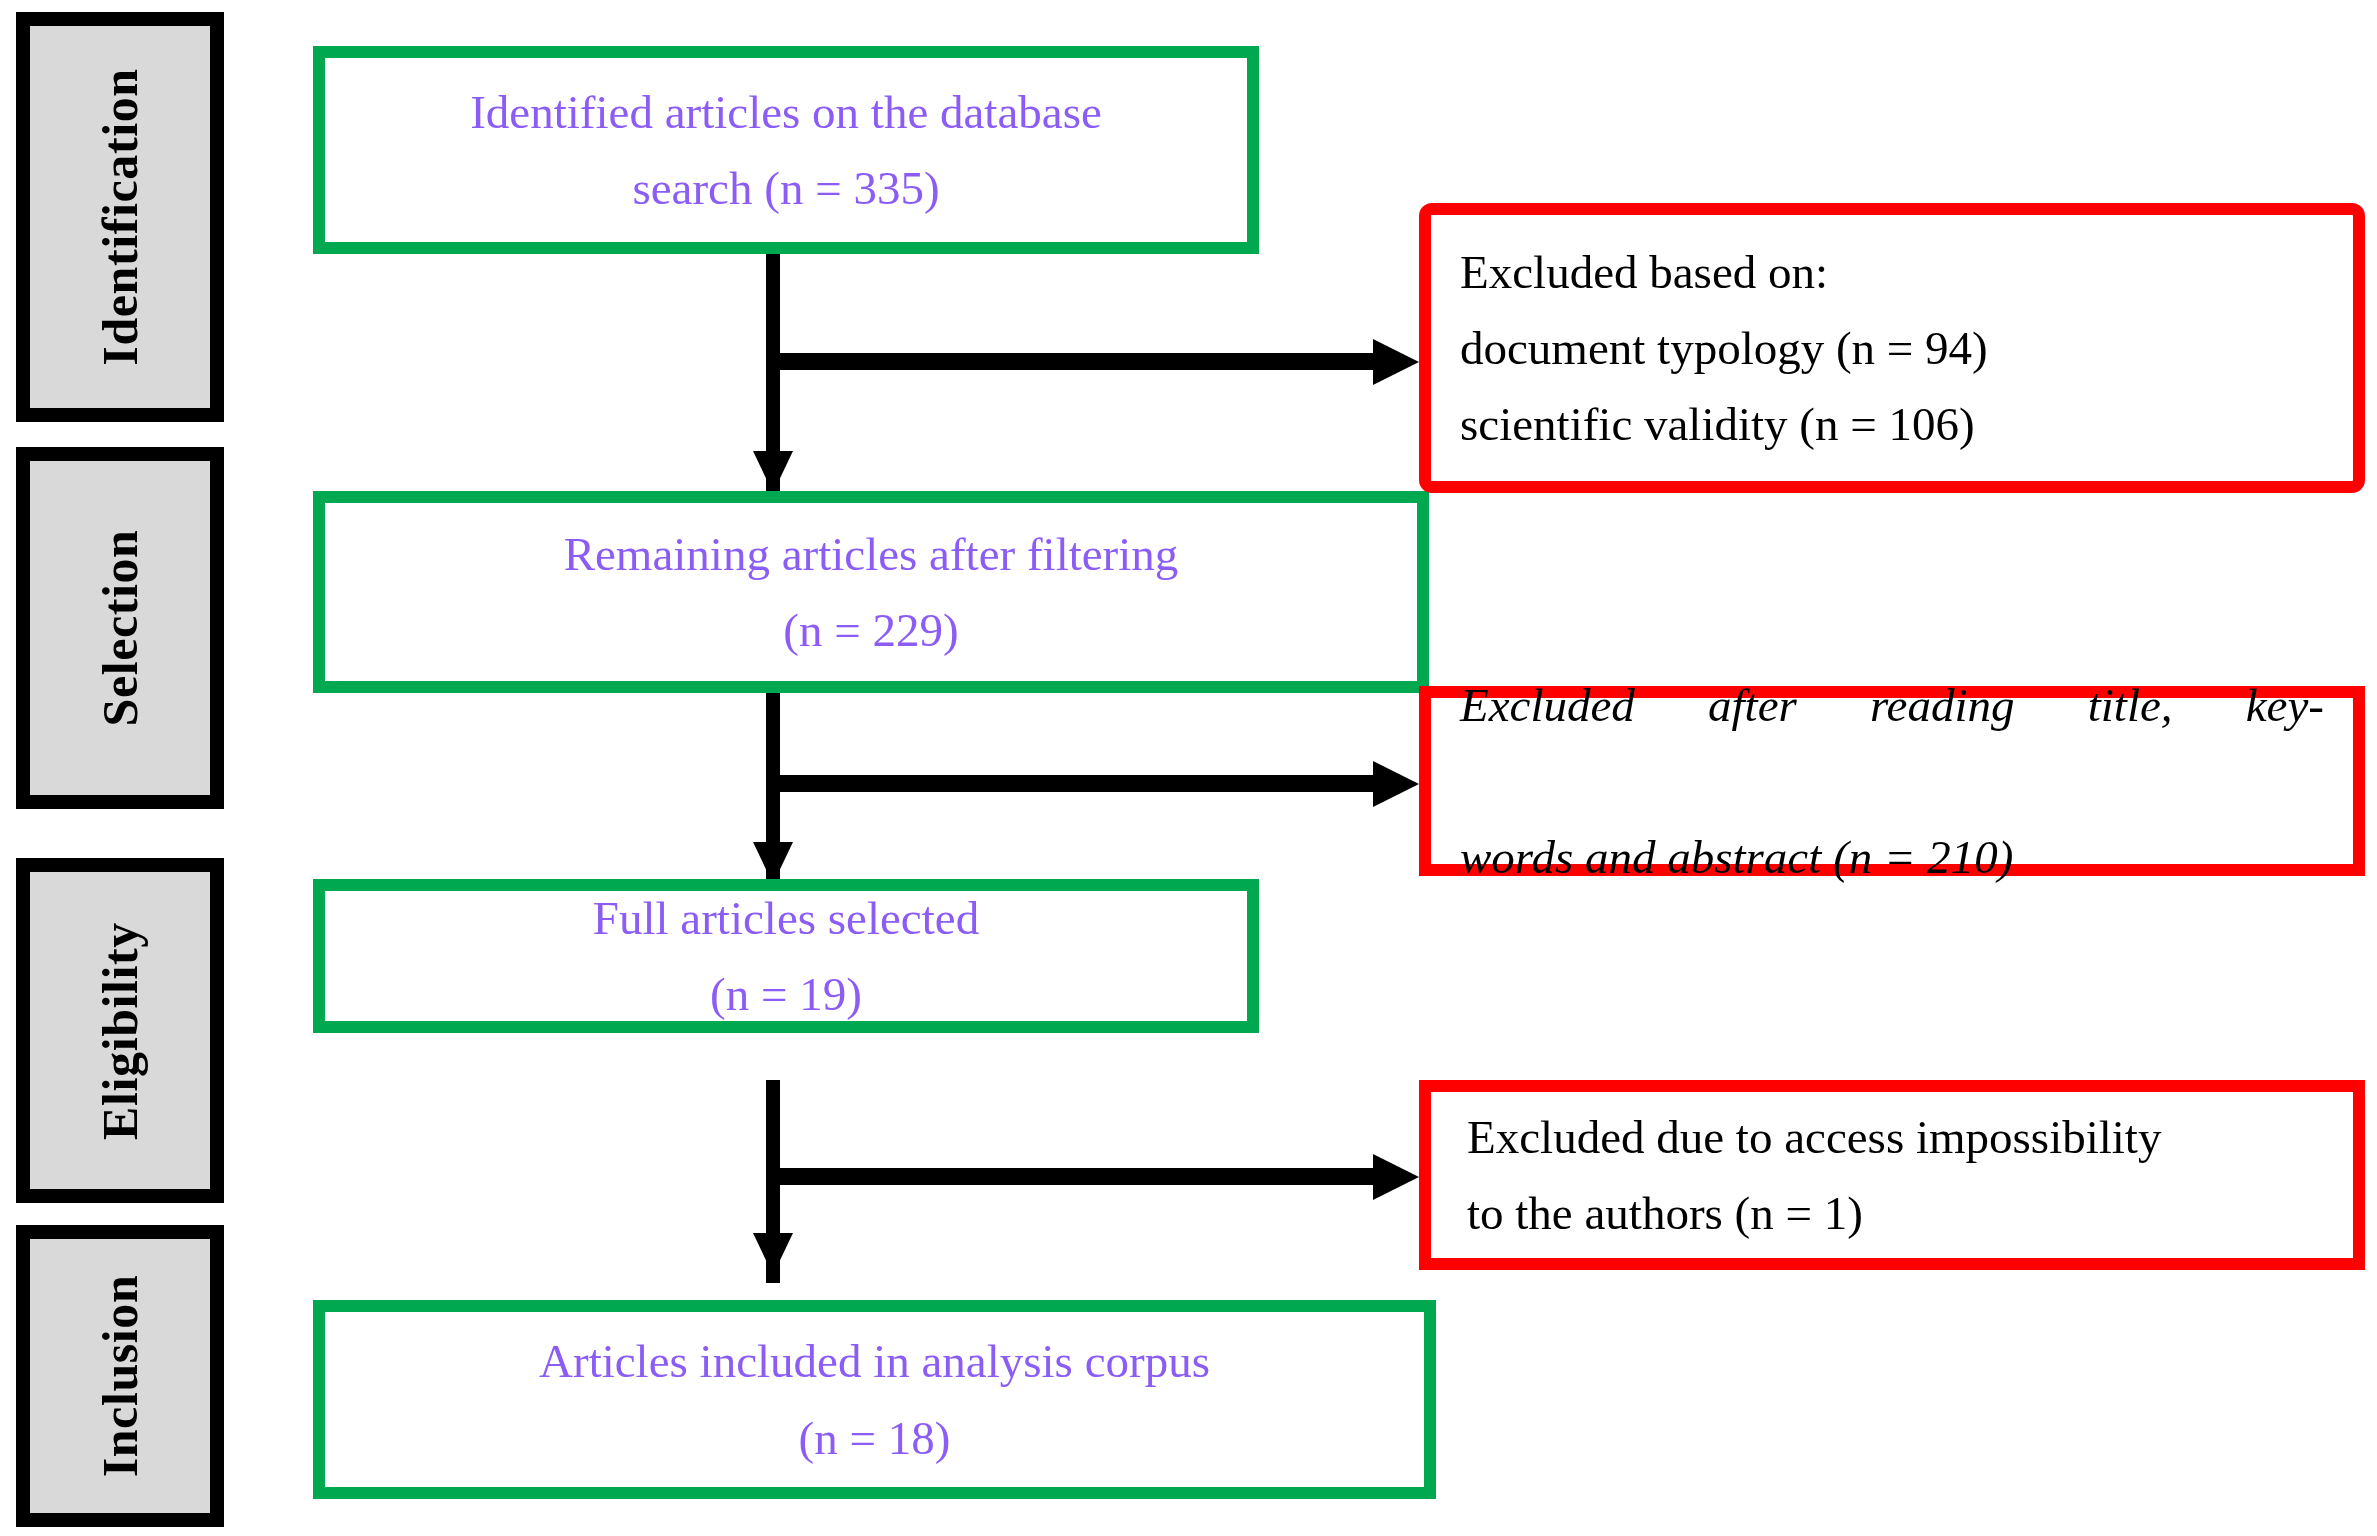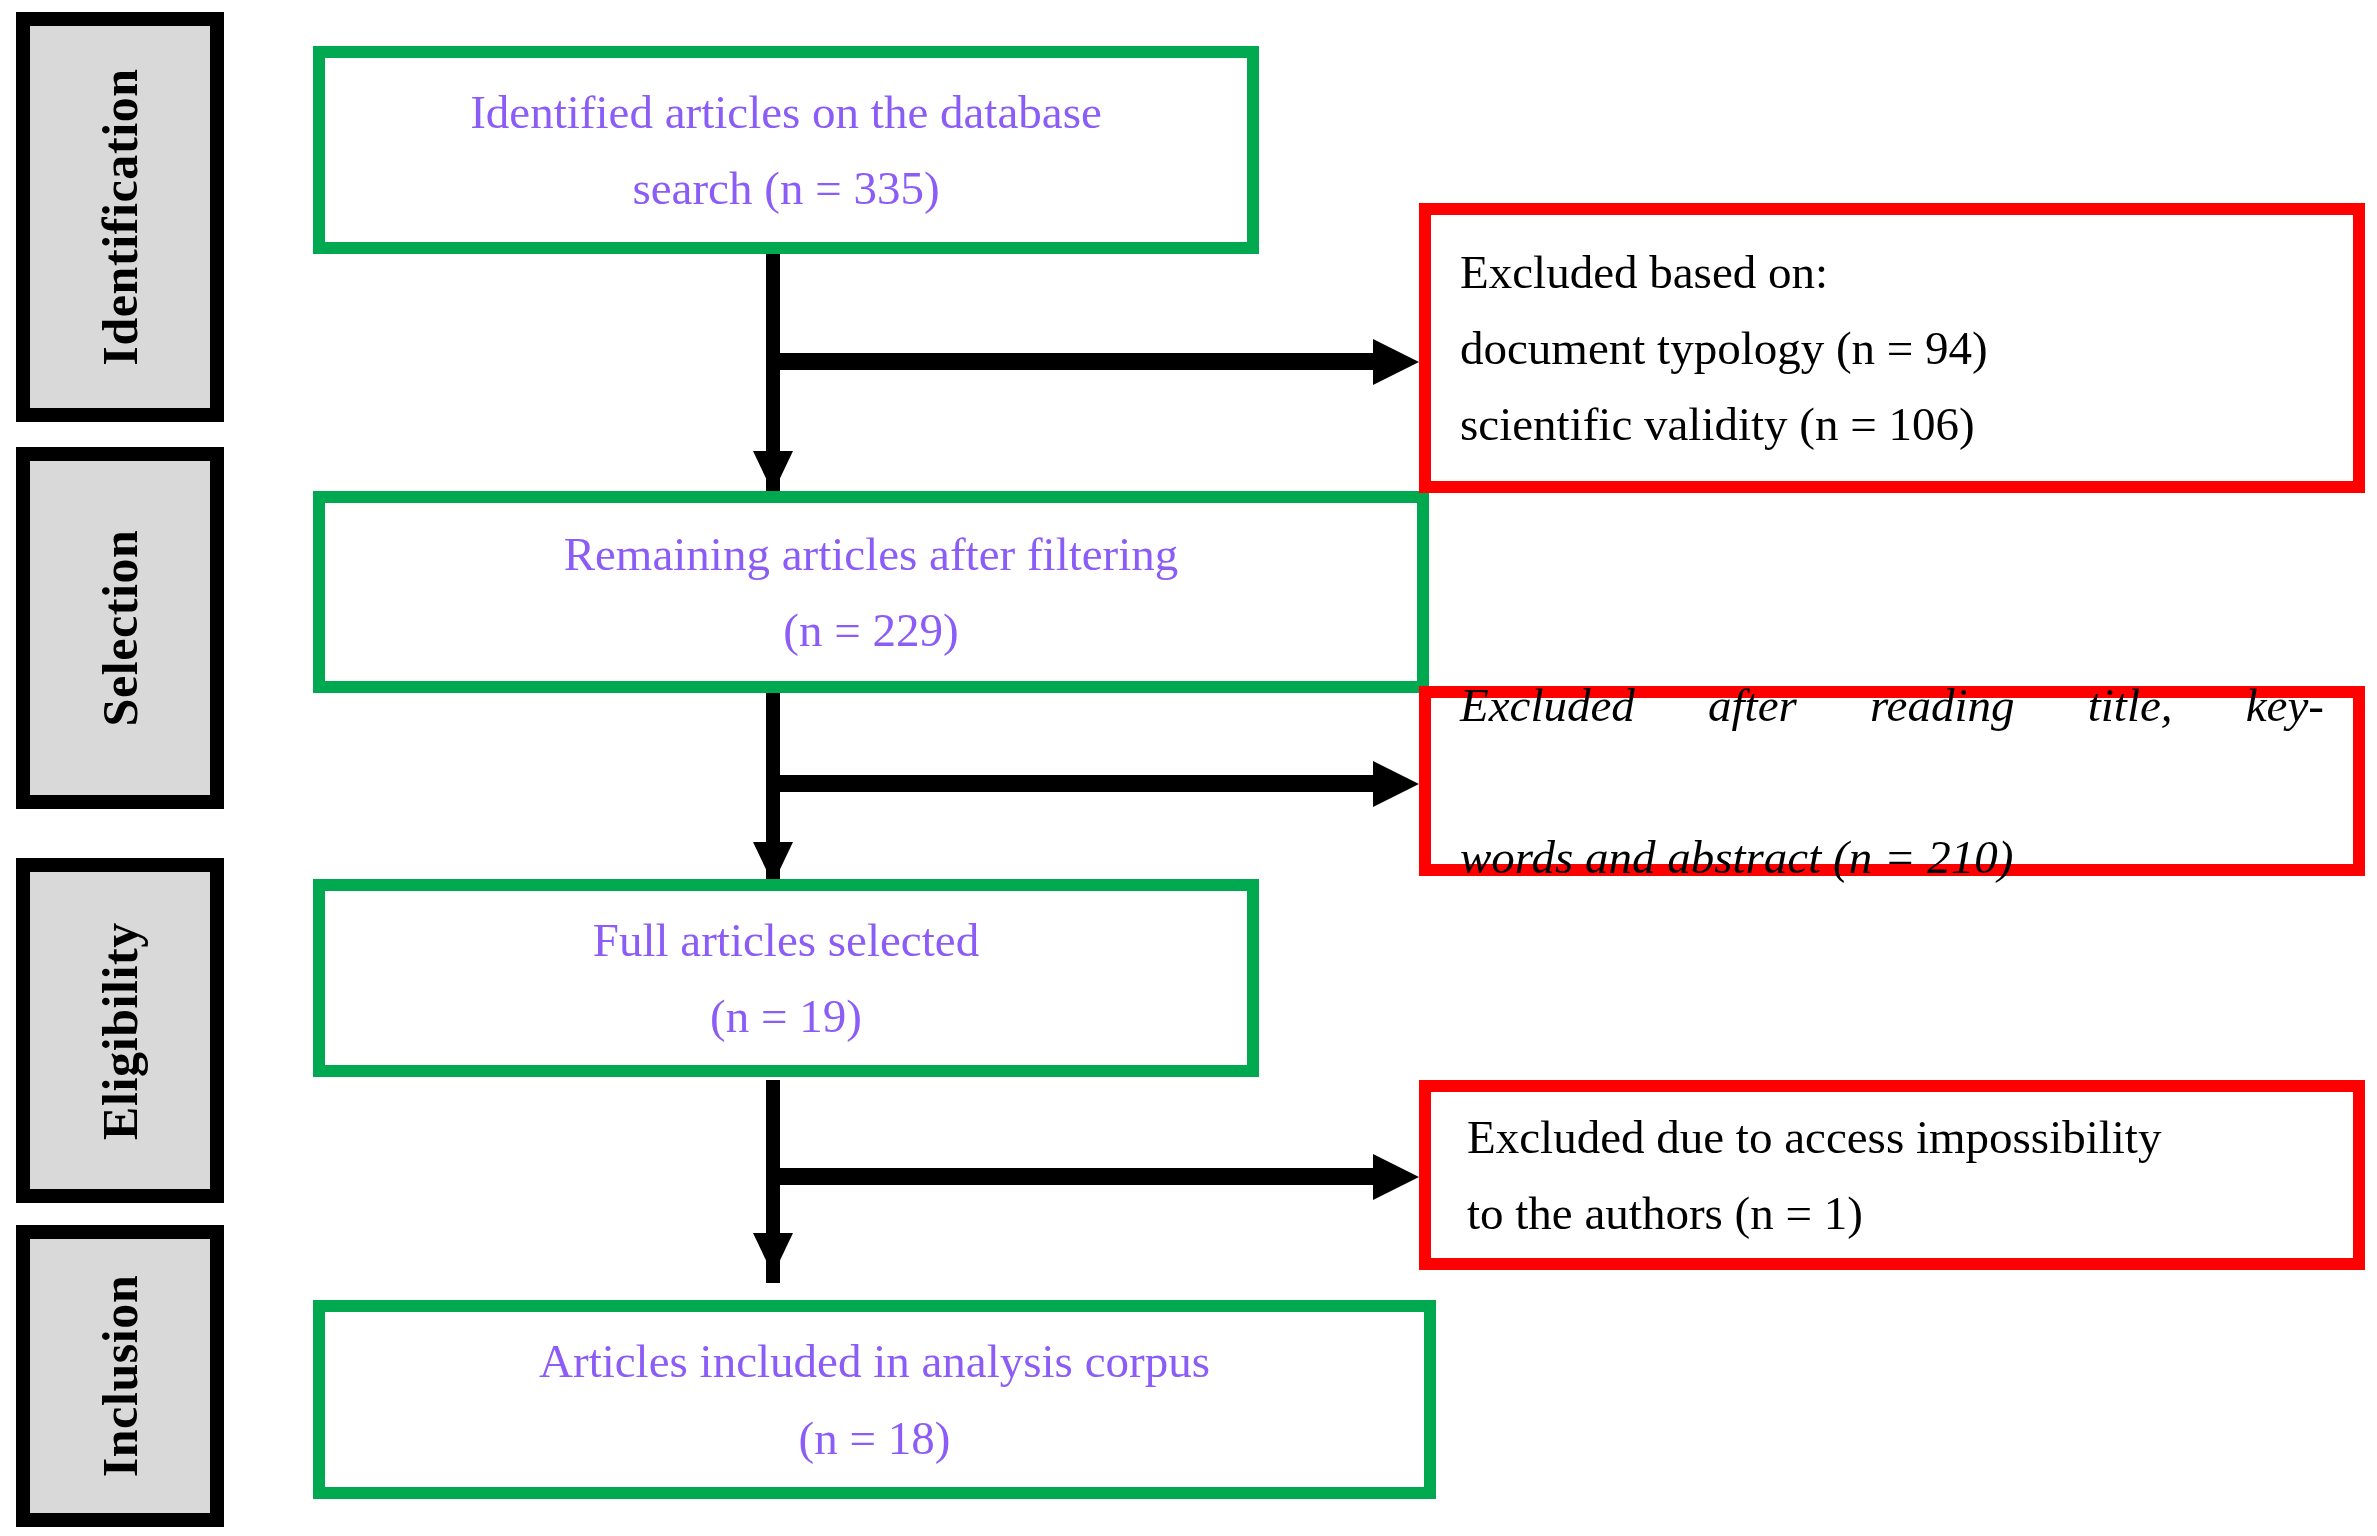--- a/index.html
+++ b/index.html
@@ -152,31 +152,31 @@
   <div class="flow-box" style="left:313px; top:46px; width:946px; height:208px;">
     <span class="line">Identified articles on the database</span>
     <span class="line">search (n = 335)</span>
   </div>
 
   <div class="flow-box" style="left:313px; top:491px; width:1116px; height:202px;">
     <span class="line">Remaining articles after filtering</span>
     <span class="line">(n = 229)</span>
   </div>
 
-  <div class="flow-box" style="left:313px; top:879px; width:946px; height:198px;">
+  <div class="flow-box" style="left:313px; top:879px; width:946px; height:154px;">
     <span class="line">Full articles selected</span>
     <span class="line">(n = 19)</span>
   </div>
 
   <div class="flow-box" style="left:313px; top:1300px; width:1123px; height:199px;">
     <span class="line">Articles included in analysis corpus</span>
     <span class="line">(n = 18)</span>
   </div>
 
-  <div class="excl-box" style="left:1419px; top:203px; width:946px; height:290px;">
+  <div class="excl-box" style="left:1419px; top:203px; width:946px; height:290px;border-radius:13px;">
     <span class="line">Excluded based on:</span>
     <span class="line">document typology (n = 94)</span>
     <span class="line">scientific validity (n = 106)</span>
   </div>
 
   <div class="excl-box" style="left:1419px; top:686px; width:946px; height:190px;font-style:italic;">
     <span class="jline">Excluded after reading title, key-</span>
     <span class="line">words and abstract (n = 210)</span>
   </div>
 

